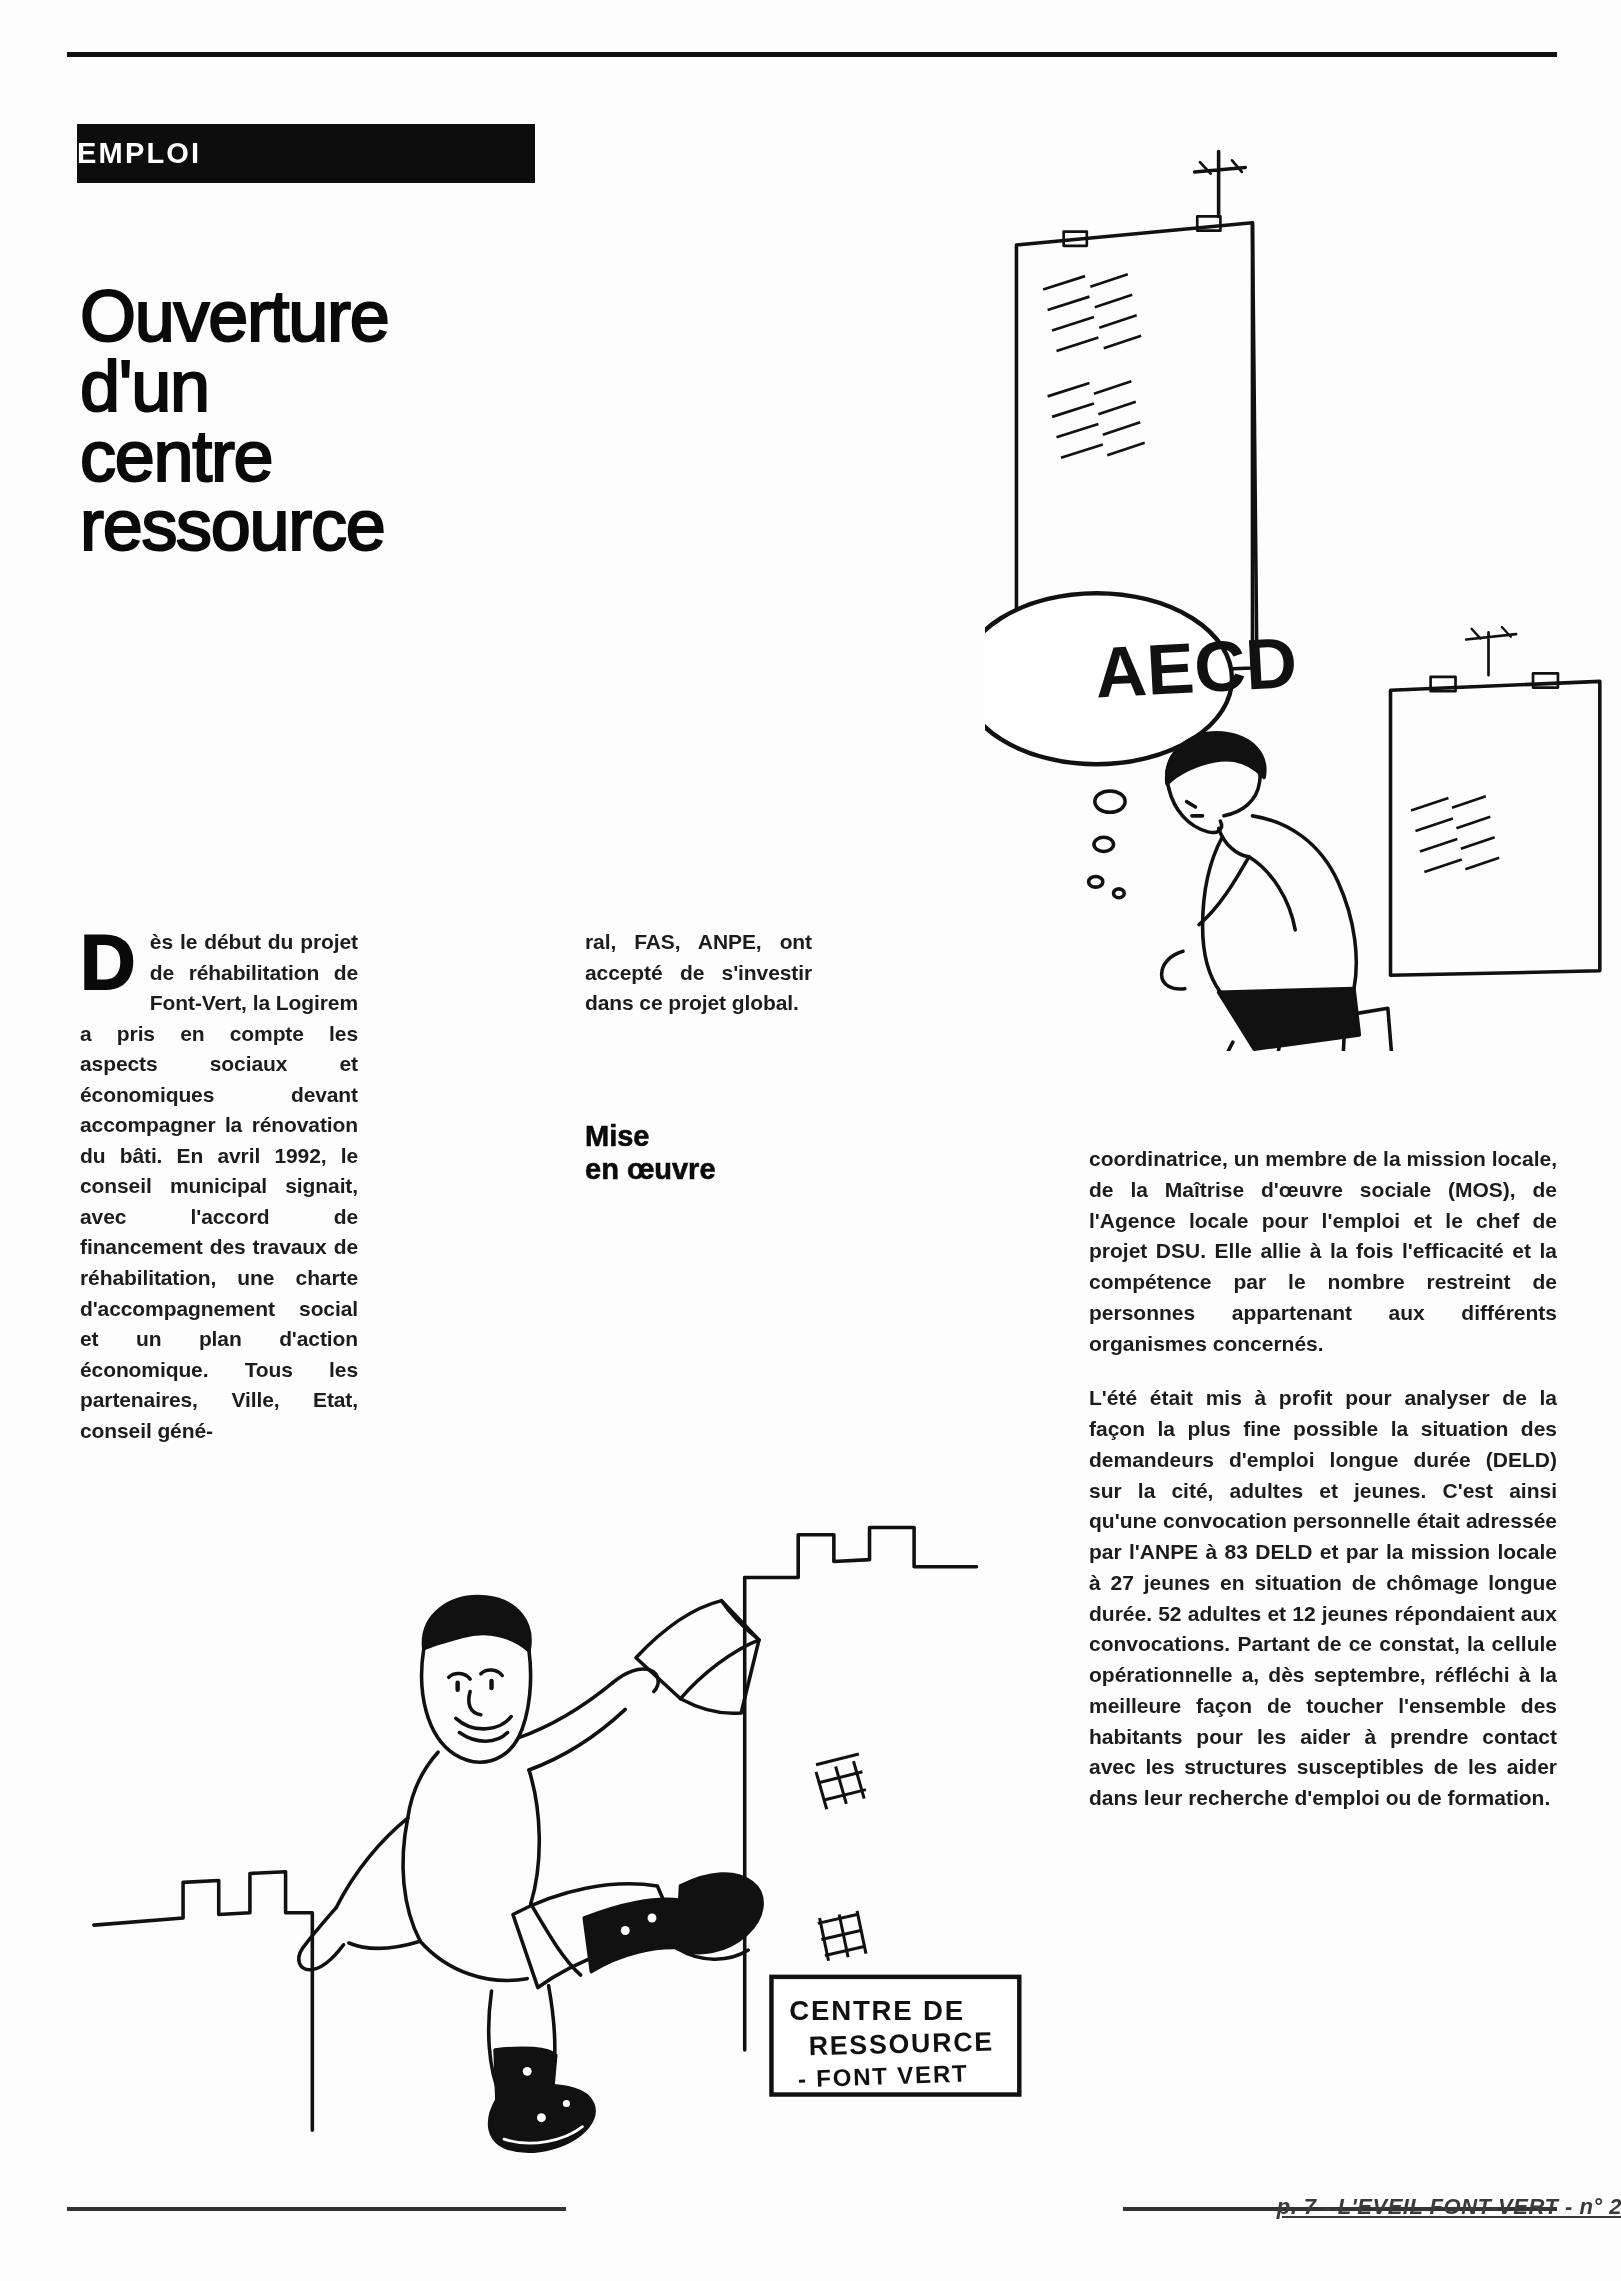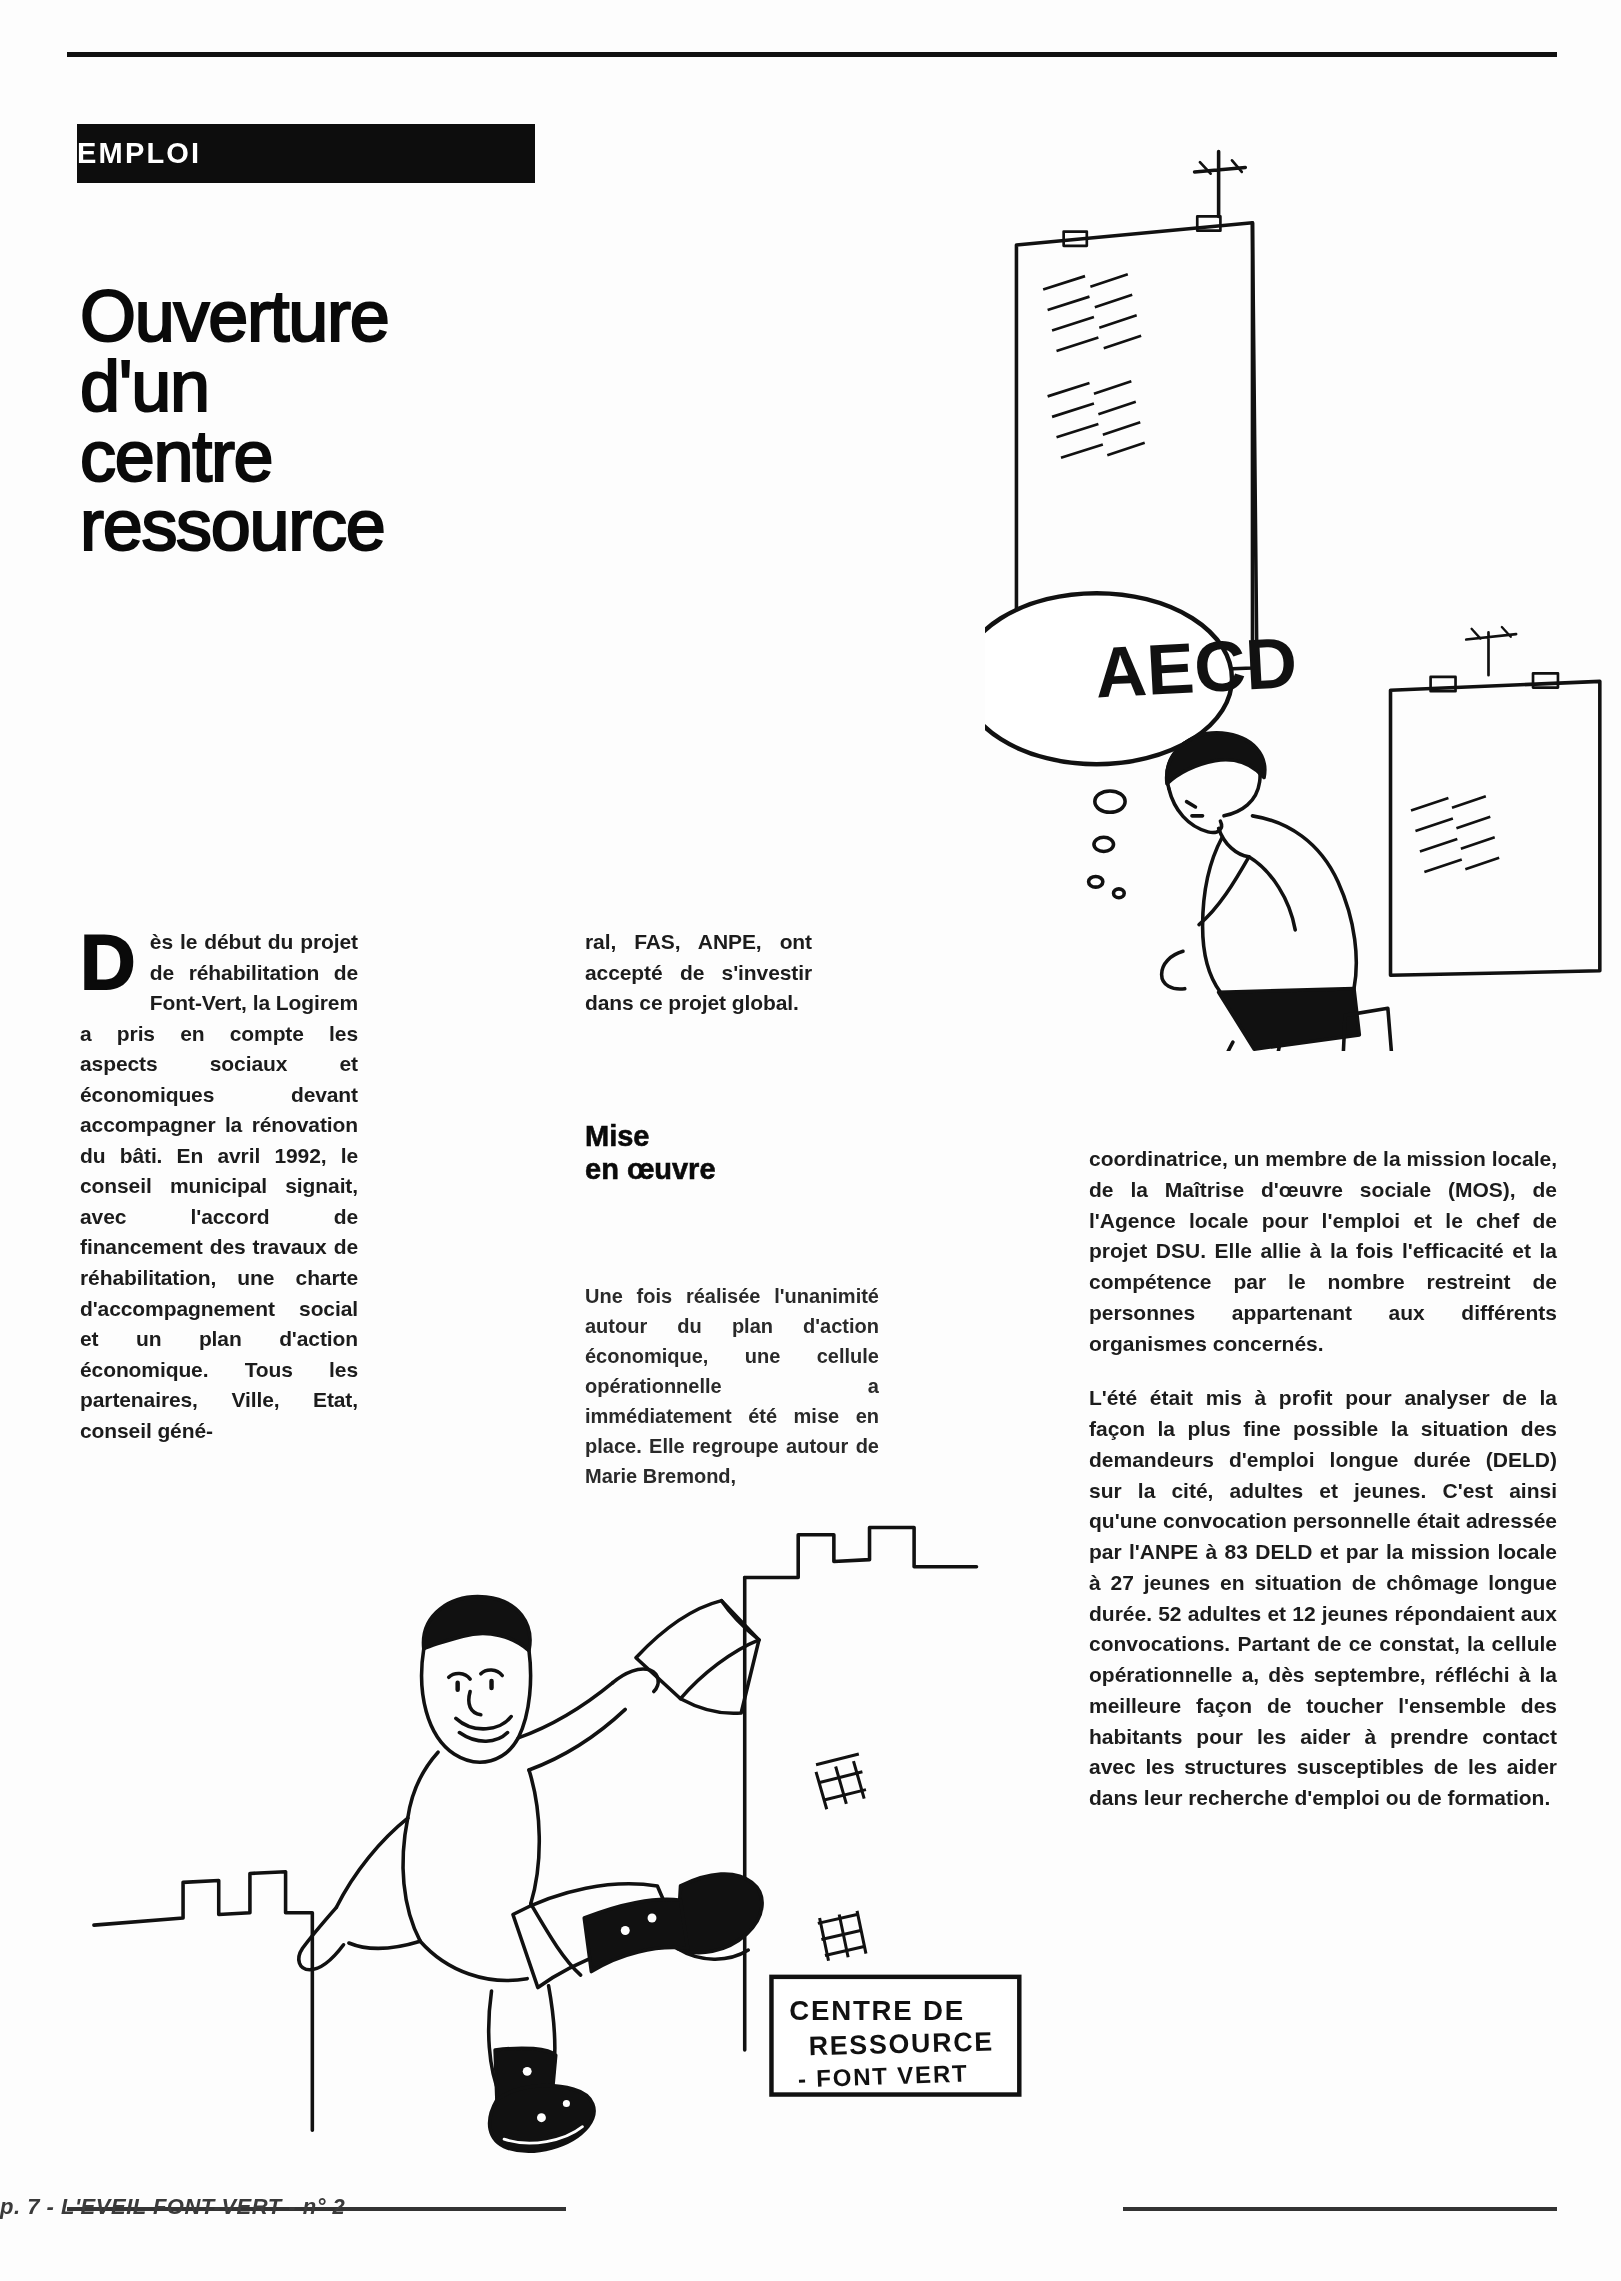--- a/index.html
+++ b/index.html
@@ -147,26 +147,27 @@
   }
   #col3 p { margin: 12px 0 24px 0; }
   #col3 p:last-child { margin-bottom: 0; }
 
   
   .footer {
     position: absolute;
     left: 0;
     top: 2194px;
     width: 1622px;
-    text-align: left;
+    text-align: right;
     font-style: italic;
     font-weight: bold;
     font-size: 22px;
     letter-spacing: 0.5px;
     color: #3a3a3a;
+    text-decoration: underline;
   }
 
   
   .illus-top {
     position: absolute;
     left: 985px;
     top: 98px;
     width: 624px;
     height: 953px;
   }
@@ -280,23 +281,20 @@
 
   <div class="col" id="col3a">
     <p>ral, FAS, ANPE, ont accepté de s'investir dans ce projet global.</p>
   </div>
 
   <div class="subhead">
     <div>Mise</div>
     <div>en œuvre</div>
   </div>
 
-  <div id="col2b">
-    <p>Une fois réalisée l'unanimité autour du plan d'action économique, une cellule opérationnelle a immédiatement été mise en place. Elle regroupe autour de Marie Bremond,</p>
-  </div>
 
   <div id="col3">
     <p>coordinatrice, un membre de la mission locale, de la Maîtrise d'œuvre sociale (MOS), de l'Agence locale pour l'emploi et le chef de projet DSU. Elle allie à la fois l'efficacité et la compétence par le nombre restreint de personnes appartenant aux différents organismes concernés.</p>
     <p>L'été était mis à profit pour analyser de la façon la plus fine possible la situation des demandeurs d'emploi longue durée (DELD) sur la cité, adultes et jeunes. C'est ainsi qu'une convocation personnelle était adressée par l'ANPE à 83 DELD et par la mission locale à 27 jeunes en situation de chômage longue durée. 52 adultes et 12 jeunes répondaient aux convocations. Partant de ce constat, la cellule opérationnelle a, dès septembre, réfléchi à la meilleure façon de toucher l'ensemble des habitants pour les aider à prendre contact avec les structures susceptibles de les aider dans leur recherche d'emploi ou de formation.</p>
   </div>
 
   <div class="illus-bottom">
     <svg viewBox="0 0 1060 720" width="945" height="642" xmlns="http://www.w3.org/2000/svg">
       <g fill="none" stroke="#111" stroke-width="4" stroke-linecap="round" stroke-linejoin="round">
 

